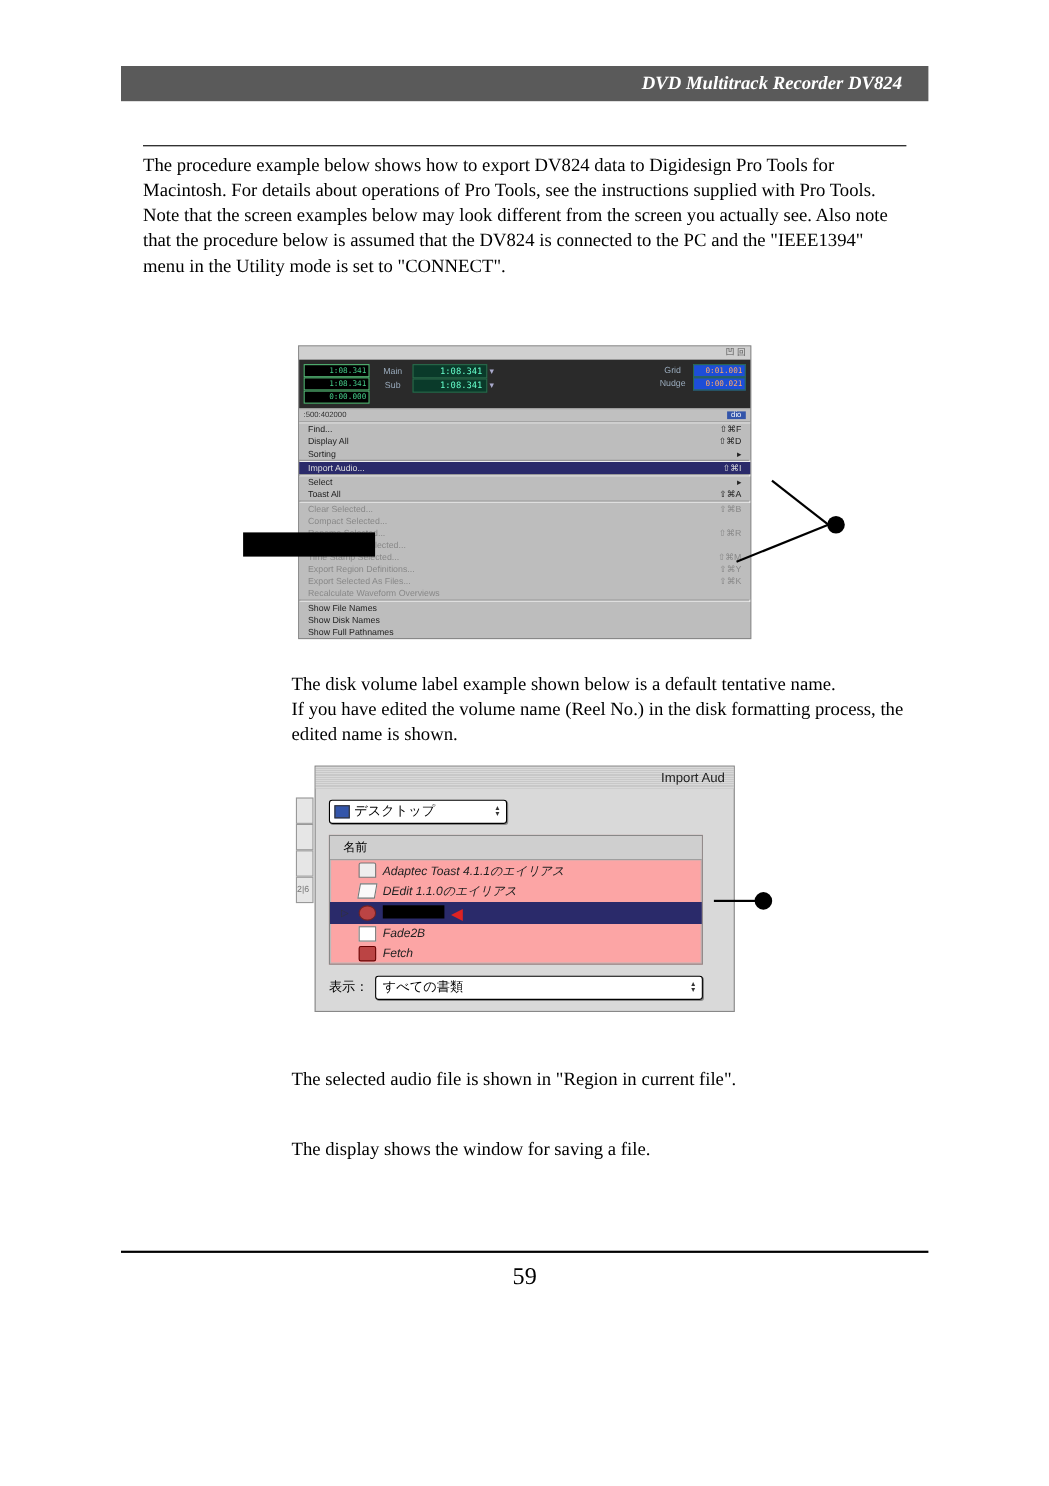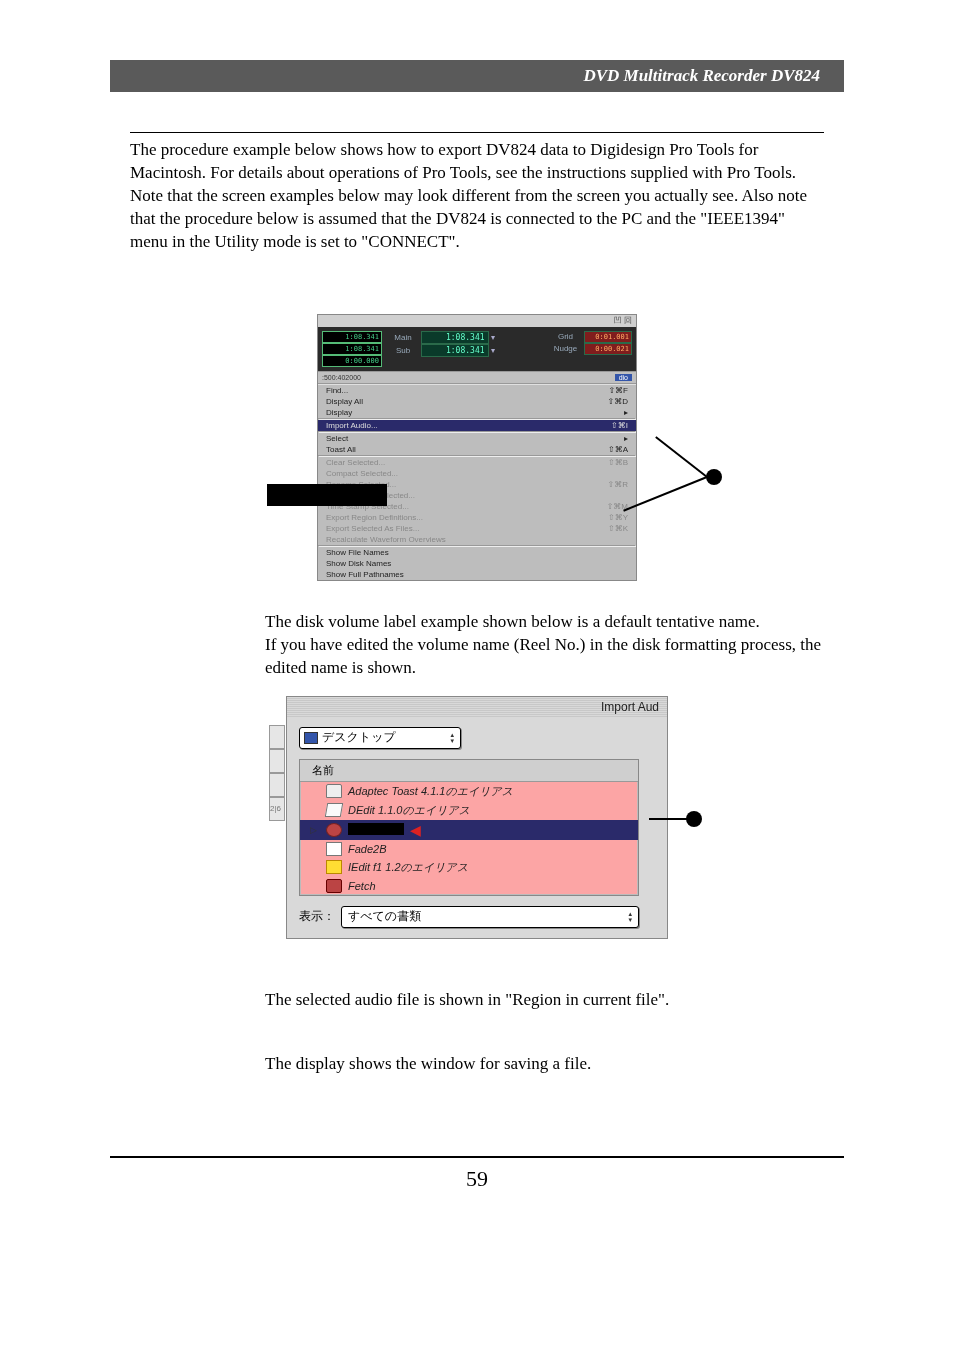--- a/index.html
+++ b/index.html
@@ -40,21 +40,21 @@
     line-height: 1.35;
     margin-bottom: 60px;
   }
   .figure1-wrap {
     display: flex;
     justify-content: center;
     margin-bottom: 30px;
     position: relative;
   }
   .figure1 {
-    width: 320px;
+    width: 412px;
     position: relative;
   }
   
   .pt-window {
     background: #bdbdbd;
     border: 1px solid #888;
     font-family: Arial, sans-serif;
     font-size: 9px;
     color: #ddd;
   }
@@ -100,21 +100,21 @@
     color:#6fc;
     font-family:monospace;
     font-size:8px;
     border:1px solid #2a6a4a;
     padding:0 3px;
     height:11px; line-height:11px;
     width:60px; text-align:right;
   }
   .mini {
     display:inline-block;
-    background:#7f1d1d;
+    background:#1d4ed8;
     color:#fa6;
     font-family:monospace;
     font-size:7px;
     border:1px solid #2a6a4a;
     padding:0 2px;
     height:10px; line-height:10px;
     width:42px; text-align:right;
   }
   .pt-ruler {
     background:#c0c0c0;
@@ -353,21 +353,21 @@
           <div class="menu-panel" id="menu-panel">
               <div class="menu-row enabled">
                 <span>Find...</span>
                 <span>⇧⌘F</span>
               </div>
               <div class="menu-row enabled">
                 <span>Display All</span>
                 <span>⇧⌘D</span>
               </div>
               <div class="menu-row enabled">
-                <span>Display</span>
+                <span>Sorting</span>
                 <span>▸</span>
               </div>
               <hr class="menu-sep">
               <div class="menu-row enabled hl">
                 <span>Import Audio...</span>
                 <span>⇧⌘I</span>
               </div>
               <hr class="menu-sep">
               <div class="menu-row enabled">
                 <span>Select</span>
@@ -467,25 +467,20 @@
                   <span class="ico disk"></span>
                   <span><span class="blackbox b1" style="position: static; display: inline-block;"></span><span class="arrow-red">◀</span></span>
                 </div>
                 <div class="li-row">
                   <span class="tri"></span>
                   <span class="ico doc"></span>
                   <span>Fade2B</span>
                 </div>
                 <div class="li-row">
                   <span class="tri"></span>
-                  <span class="ico bedit"></span>
-                  <span>IEdit f1 1.2のエイリアス</span>
-                </div>
-                <div class="li-row">
-                  <span class="tri"></span>
                   <span class="ico dog"></span>
                   <span>Fetch</span>
                 </div>
               </div>
           </div>
           <div class="lower-row">
             <span>表示：</span>
             <div class="combo2">
               <span>すべての書類</span>
               <span class="arrows">

